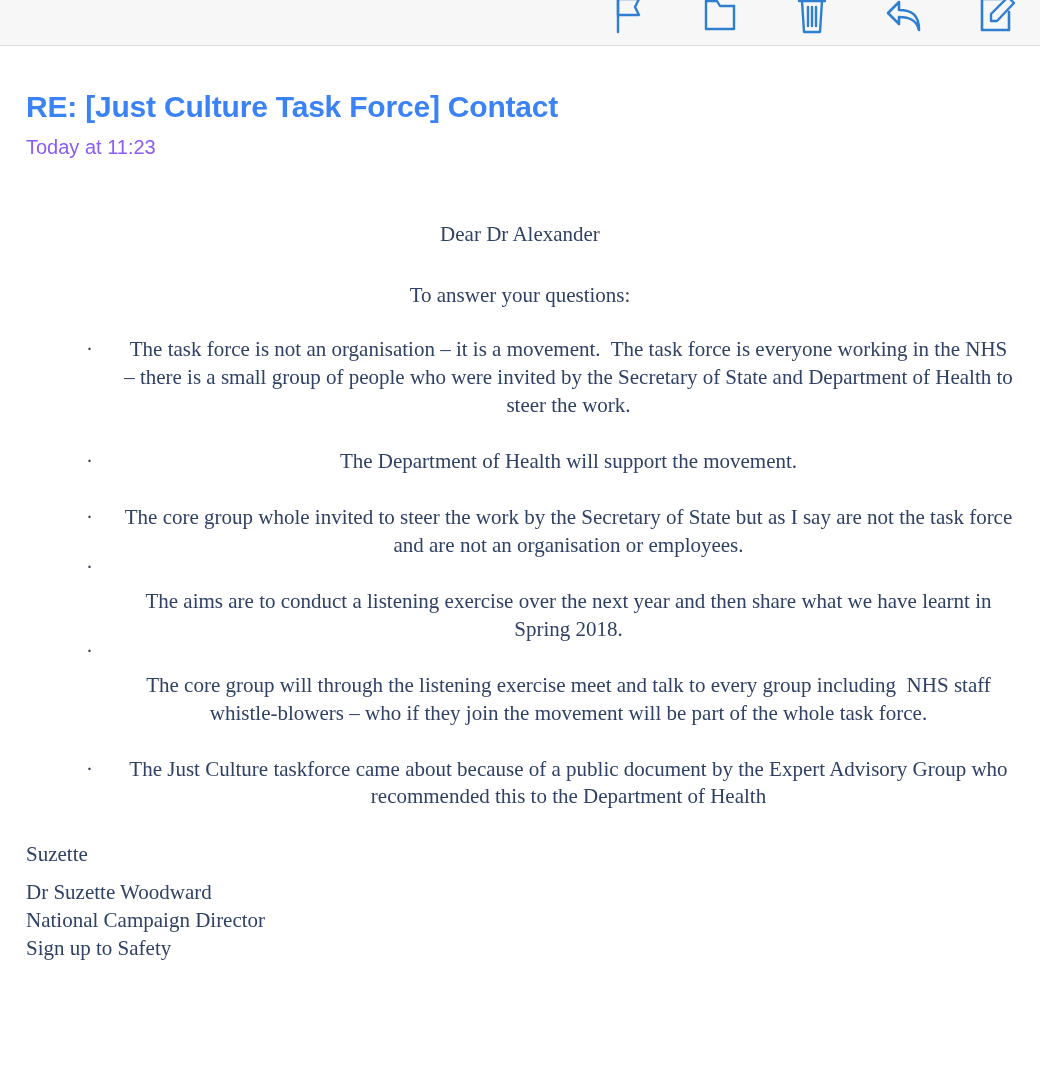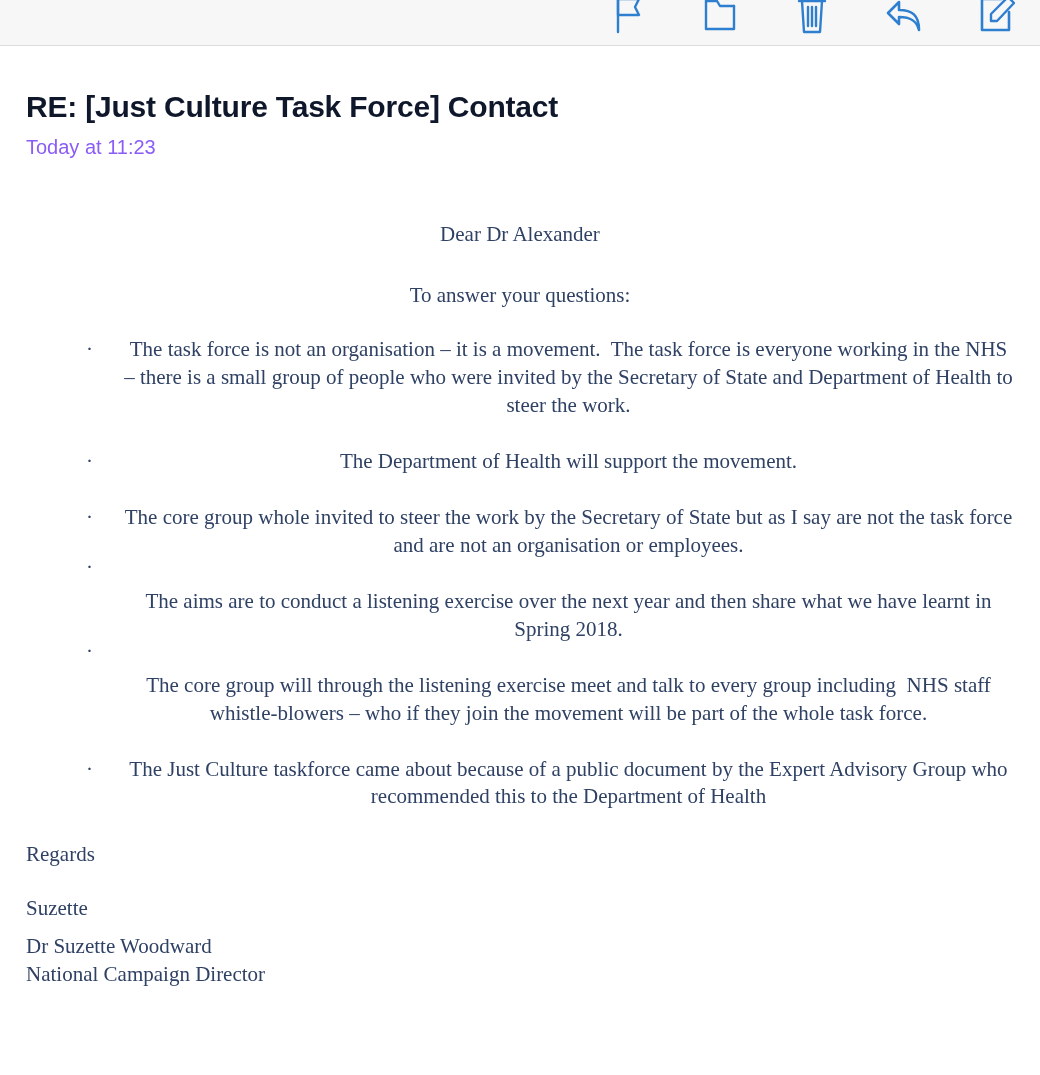--- a/index.html
+++ b/index.html
@@ -47,21 +47,21 @@
     display: block;
   }
 
   
   .message-header {
     padding: 44px 26px 0 26px;
   }
   .subject {
     font-size: 30px;
     font-weight: bold;
-    color: #0f172a;
+    color: #3b82f6;
     letter-spacing: -0.2px;
     line-height: 1.15;
     margin: 0;
     white-space: nowrap;
   }
   .timestamp {
     font-size: 20px;
     color: #8b5cf6;
     margin-top: 10px;
     line-height: 1.2;
@@ -222,19 +222,19 @@
 
     <li class="bullet-row">
       <span class="bullet-marker">·</span>
       <span class="bullet-text">The Just Culture taskforce came about because of a public document by the Expert Advisory Group who recommended this to the Department of Health</span>
     </li>
 
   </ul>
 </div>
 
 <div class="signature">
-  <p class="sig-line sig-gap">Regards</p>
   <p class="sig-line">Suzette</p>
   <div class="sig-block">
     <p class="sig-line">Dr Suzette Woodward</p>
     <p class="sig-line">National Campaign Director</p>
+    <p class="sig-line">Sign up to Safety</p>
   </div>
 </div>
 
 </body></html>

